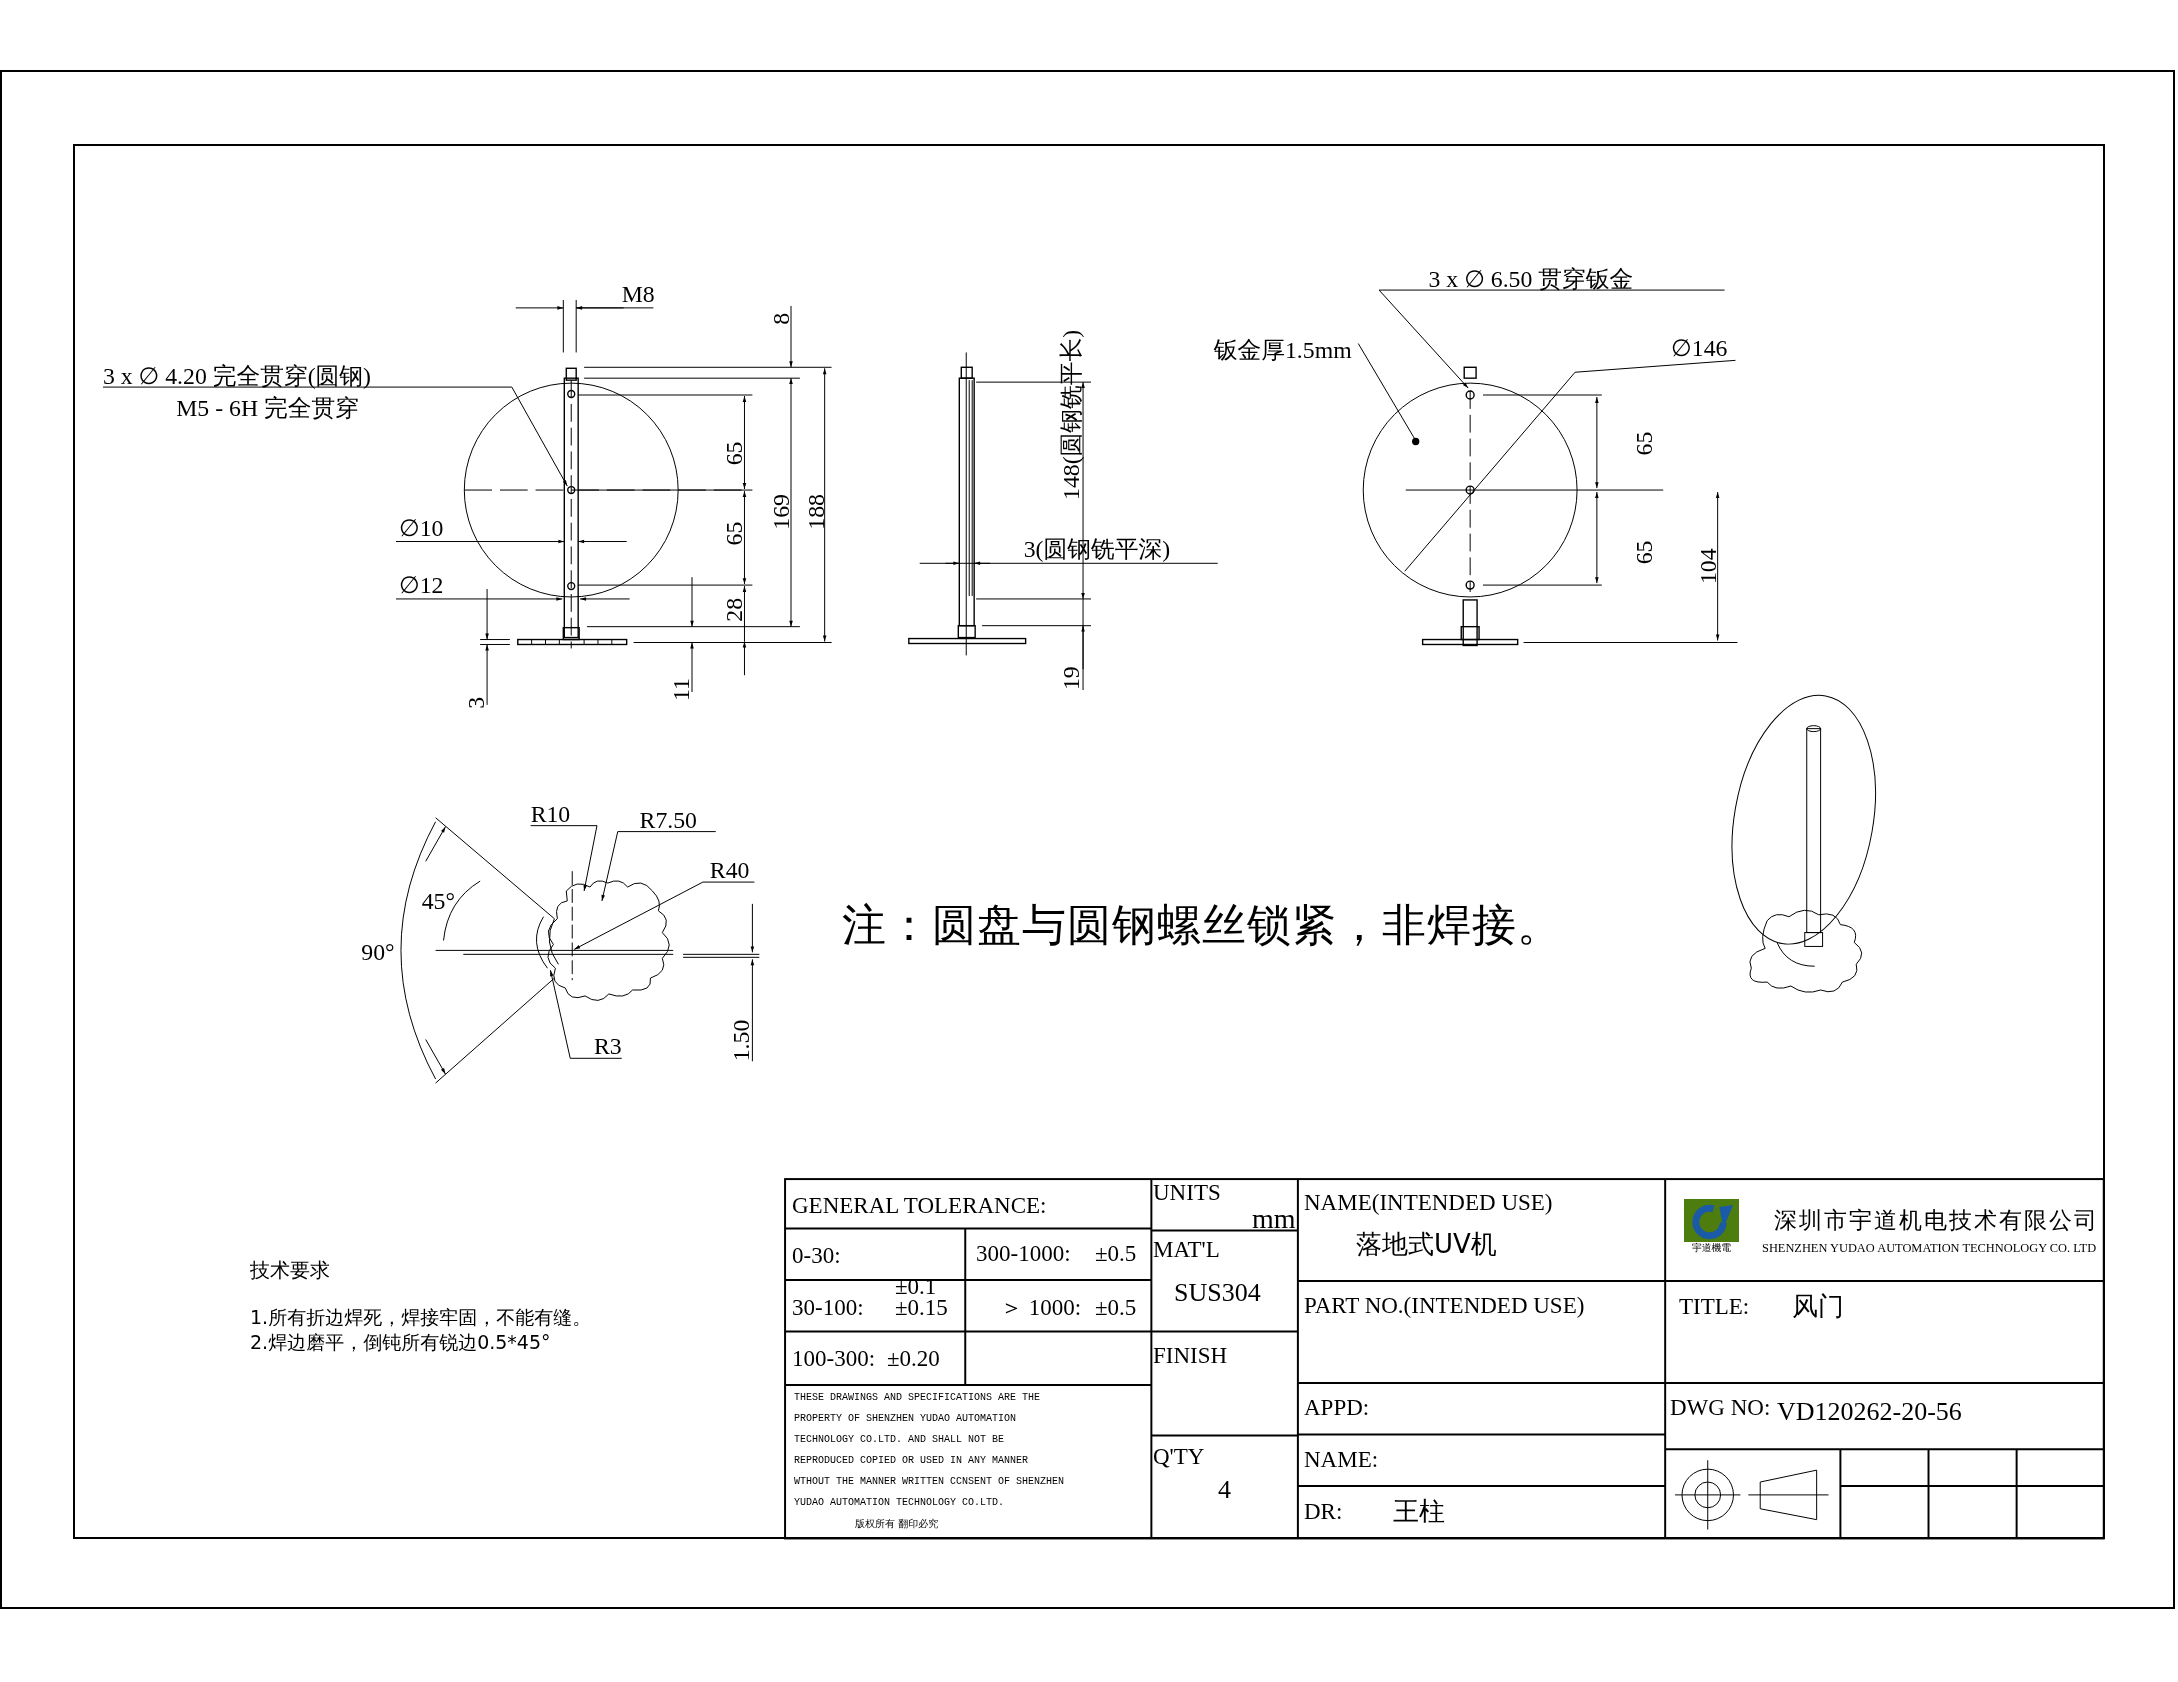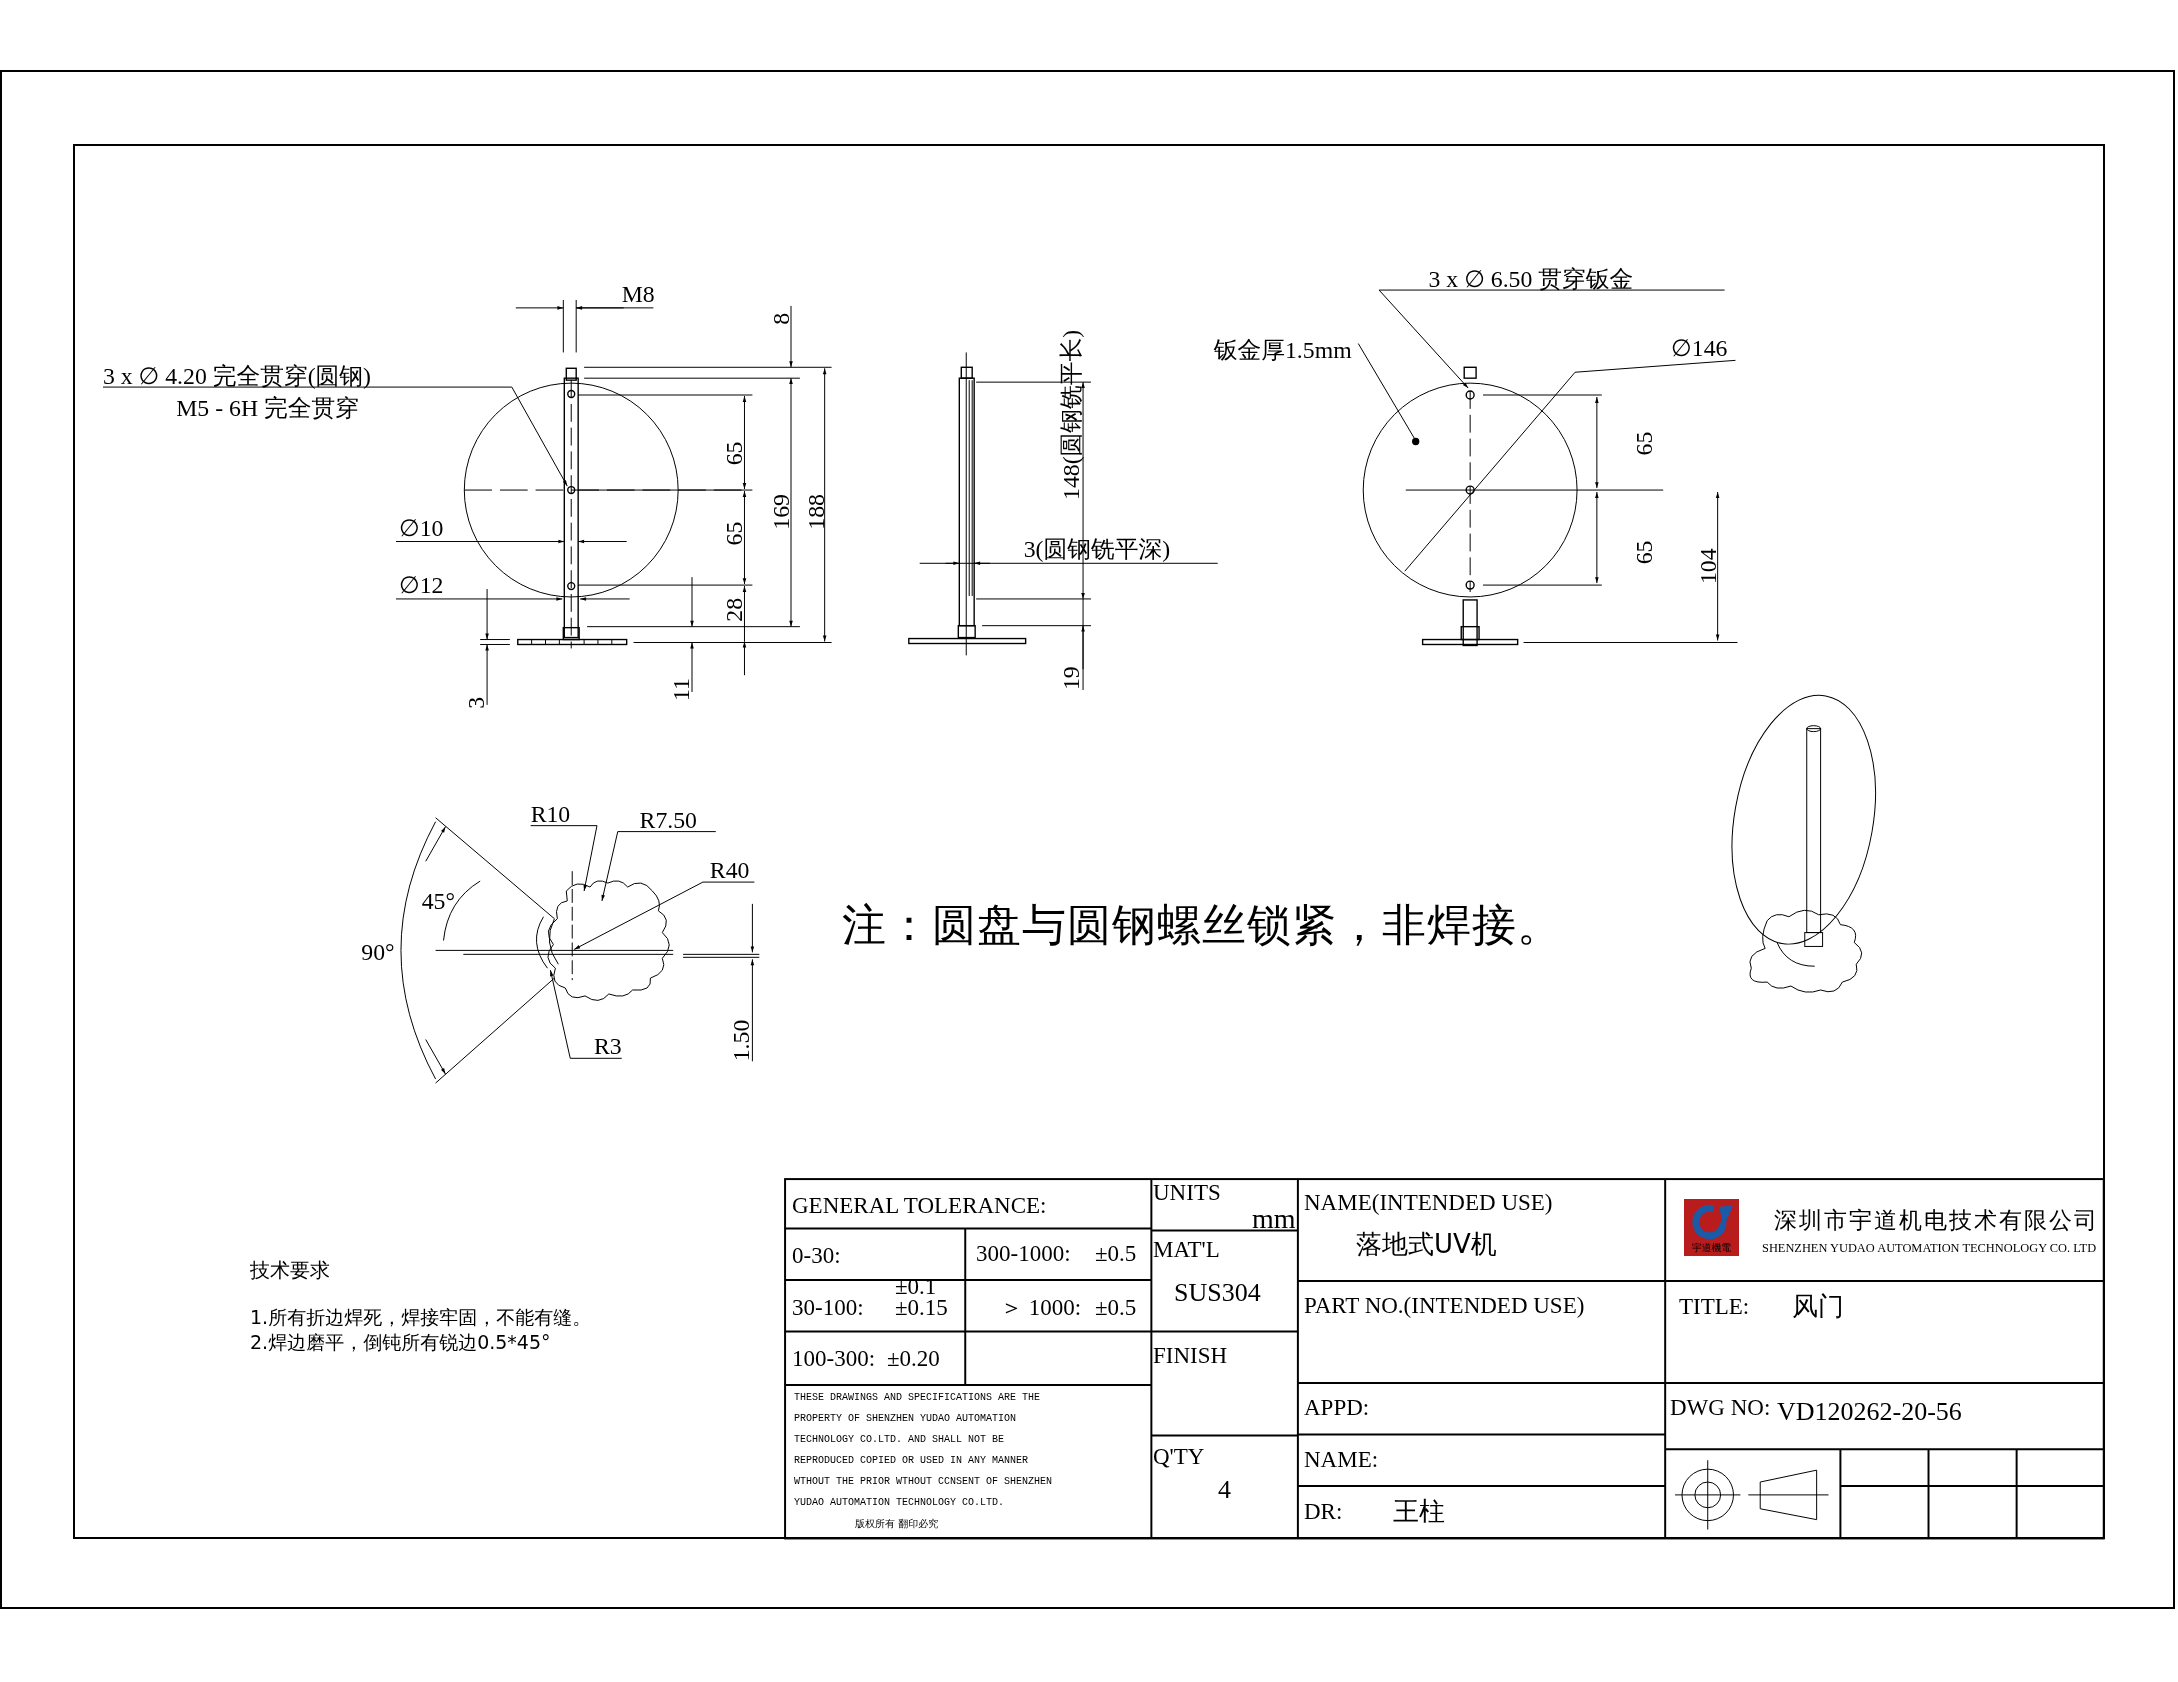--- a/index.html
+++ b/index.html
@@ -7,21 +7,21 @@
          font-family:"Liberation Serif","DejaVu Serif",serif; color:#000; }
   .frame-outer { position:absolute; left:0; top:70px; width:2175px; height:1539px;
                  border:2px solid #000; box-sizing:border-box; }
   .frame-inner { position:absolute; left:73px; top:144px; width:2032px; height:1395px;
                  border:2px solid #000; box-sizing:border-box; }
   svg.drawing { position:absolute; left:0; top:0; width:2178px; height:1682px; }
   svg text { font-family:"Liberation Serif","DejaVu Serif",serif; fill:#000; }
   .cell { position:absolute; box-sizing:border-box; font-size:23px; line-height:1; white-space:nowrap; }
   .notice { position:absolute; font-family:"Liberation Mono","DejaVu Sans Mono",monospace;
             font-size:10px; line-height:21px; letter-spacing:0px; }
-  .logo { position:absolute; left:1684px; top:1199px; width:55px; height:57px; background:#b91c1c; }
+  .logo { position:absolute; left:1684px; top:1199px; width:55px; height:43px; background:#4d7c0f; }
   .tech-req { position:absolute; font-family:"DejaVu Sans","Liberation Sans",sans-serif; font-size:20px; }
   .big-note { position:absolute; left:842px; top:896px; font-family:"DejaVu Sans","Liberation Sans",sans-serif;
               font-size:44px; letter-spacing:1px; }
 </style>
 </head>
 <body>
 
 <div class="frame-outer"></div>
 <div class="frame-inner"></div>
 
@@ -271,21 +271,21 @@
 <div class="cell" style="left:976px; top:1242px;">300-1000:</div>
 <div class="cell" style="left:1095px; top:1242px;">±0.5</div>
 <div class="cell" style="left:1000px; top:1296px;">＞ 1000:</div>
 <div class="cell" style="left:1095px; top:1296px;">±0.5</div>
 
 <div class="notice" style="left:794px; top:1387px;">
   <div>THESE DRAWINGS AND SPECIFICATIONS ARE THE</div>
   <div>PROPERTY OF SHENZHEN YUDAO AUTOMATION</div>
   <div>TECHNOLOGY CO.LTD.  AND SHALL NOT BE</div>
   <div>REPRODUCED COPIED OR USED IN ANY MANNER</div>
-  <div>WTHOUT THE PRIOR WTHOUT CCNSENT OF SHENZHEN</div>
+  <div>WTHOUT THE MANNER WRITTEN CCNSENT OF SHENZHEN</div>
   <div>YUDAO AUTOMATION TECHNOLOGY CO.LTD.</div>
   <div style="padding-left:61px; font-family:'DejaVu Sans',sans-serif;">版权所有   翻印必究</div>
 </div>
 
 <div class="cell" style="left:1153px; top:1181px;">UNITS</div>
 <div class="cell" style="left:1252px; top:1205px; font-size:28px;">mm</div>
 <div class="cell" style="left:1153px; top:1238px;">MAT'L</div>
 <div class="cell" style="left:1174px; top:1280px; font-size:26px;">SUS304</div>
 <div class="cell" style="left:1153px; top:1344px;">FINISH</div>
 <div class="cell" style="left:1153px; top:1445px;">Q'TY</div>

